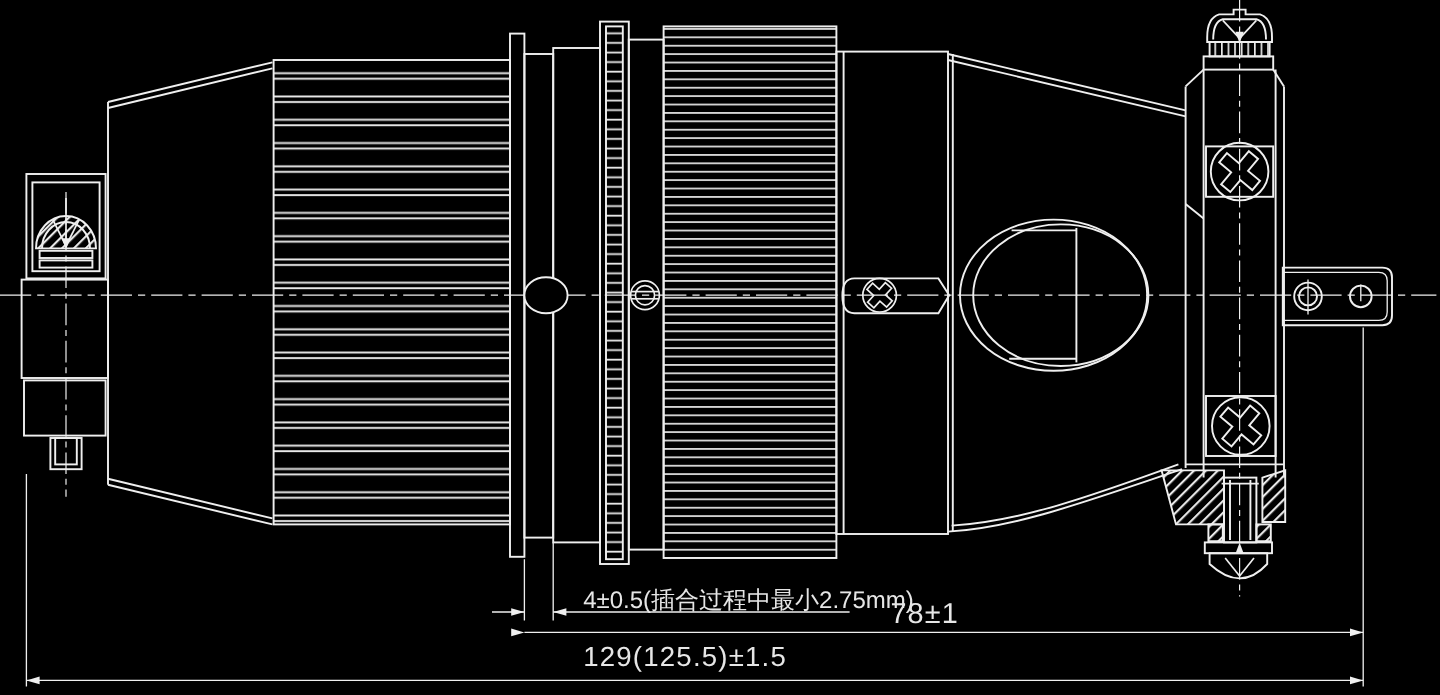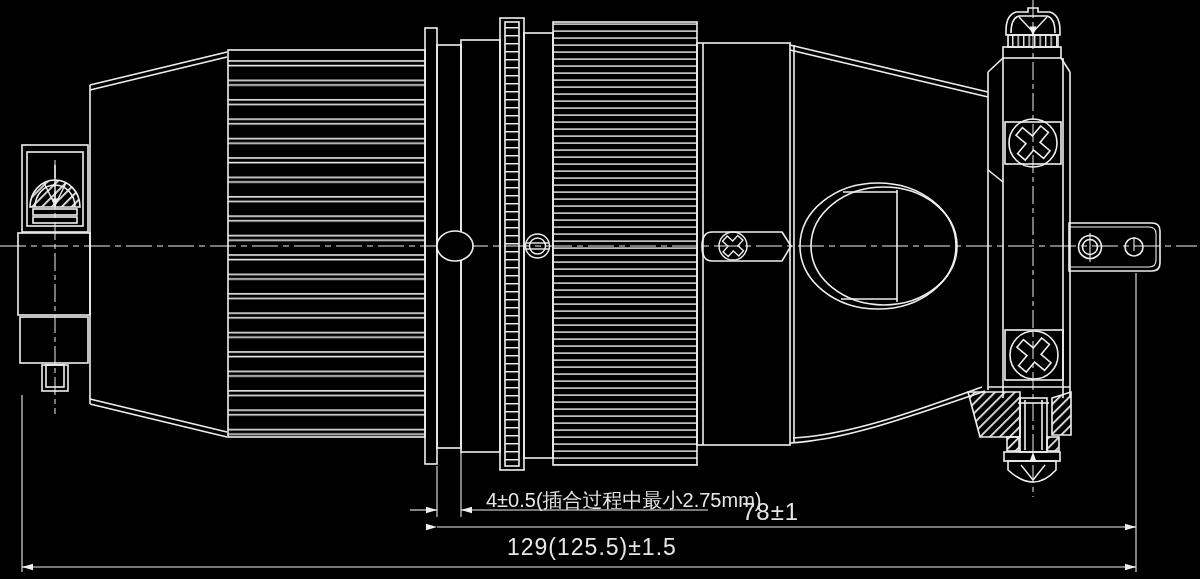--- a/index.html
+++ b/index.html
@@ -3,21 +3,21 @@
 <meta charset="utf-8">
 <style>
   html,body{margin:0;padding:0;background:#000;}
   .canvas{position:relative;width:1200px;height:579px;background:#000;overflow:hidden;
           font-family:"Liberation Sans", sans-serif;text-align:right;}
   .canvas svg{position:absolute;left:0;top:0;}
   .dim-label{position:absolute;color:#e6e6e6;white-space:nowrap;
              font-family:"Liberation Sans", sans-serif;}
   #dim-small{left:486px;top:487px;font-size:20px;}
   #dim-mid{left:742px;top:498px;font-size:24px;letter-spacing:1px;}
-  #dim-total{left:507px;top:534px;font-size:23px;letter-spacing:1px;}
+  #dim-total{left:486px;top:534px;font-size:23px;letter-spacing:1px;}
 </style>
 </head>
 <body>
 
 <div class="canvas">
 
 <svg width="1200" height="579" viewBox="0 0 1200 579">
   <defs>
     <pattern id="hatch" width="7" height="7" patternUnits="userSpaceOnUse" patternTransform="rotate(45)">
       <rect width="1.8" height="7" fill="#e8e8e8"></rect>

